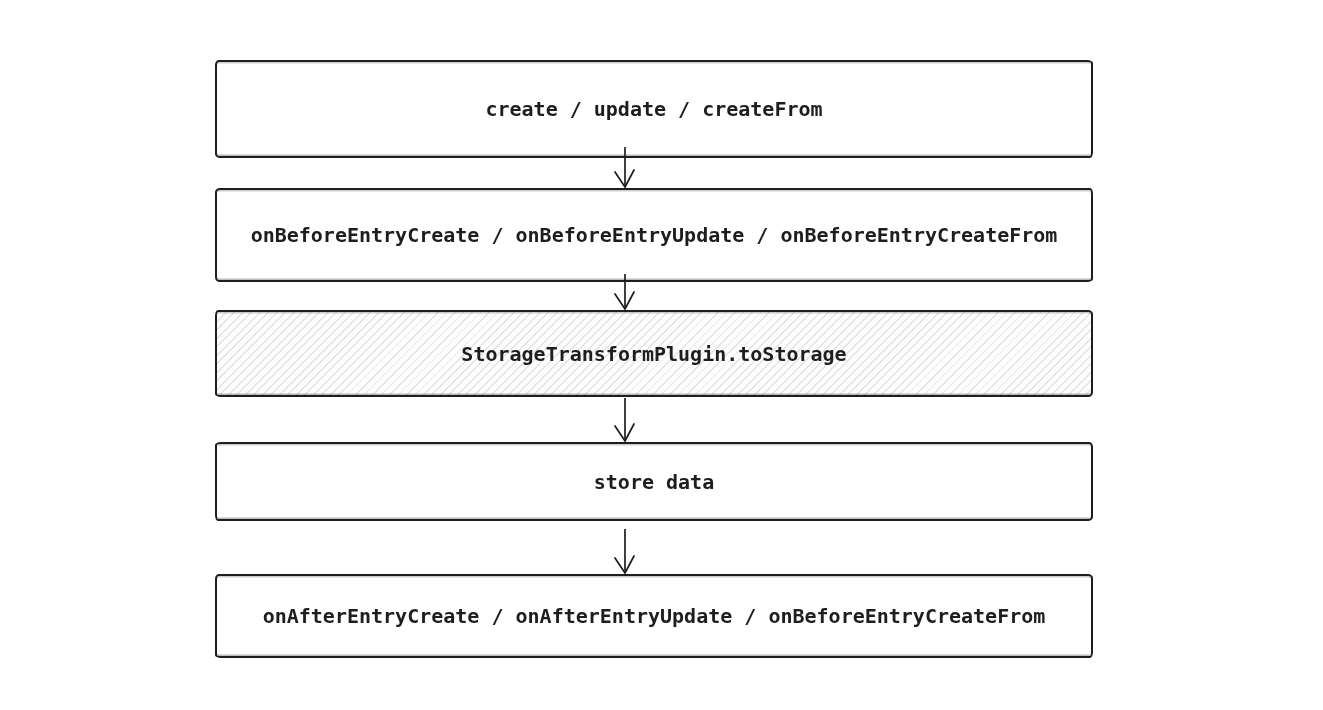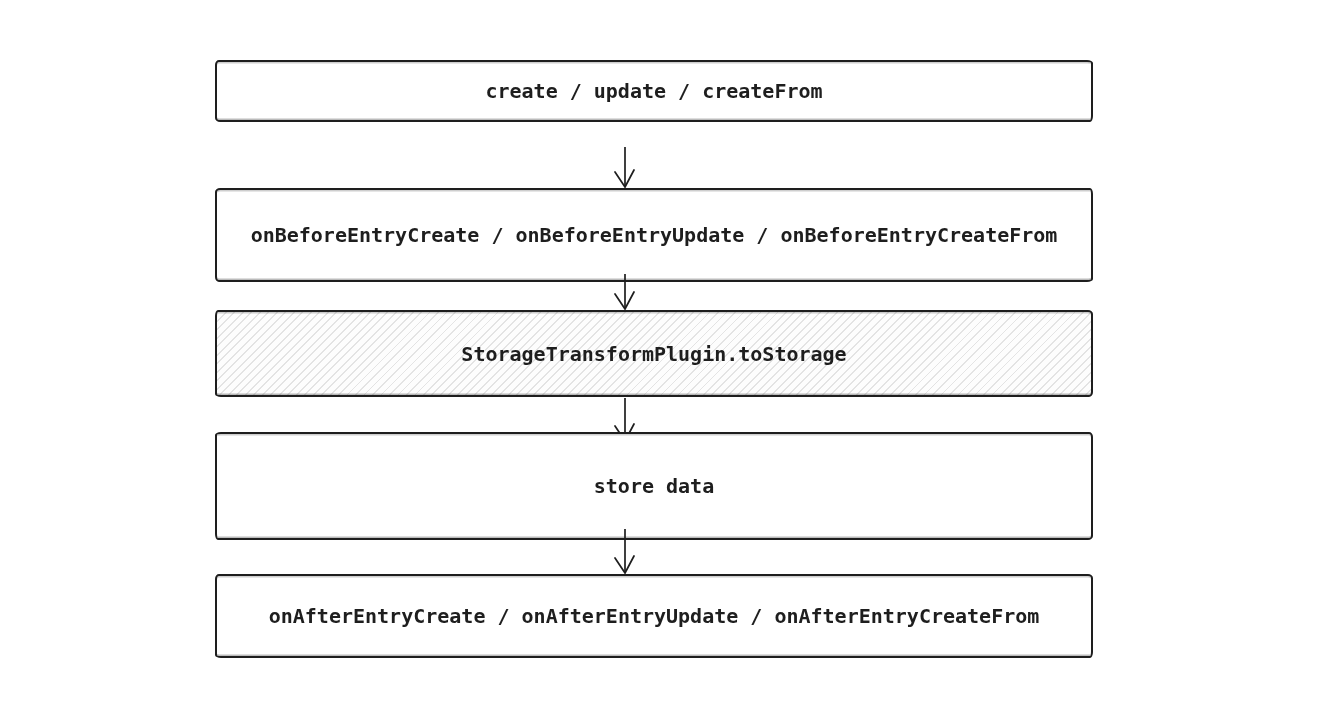--- a/index.html
+++ b/index.html
@@ -30,24 +30,24 @@
     box-shadow: inset 0 1.5px 0 rgba(30,30,30,0.22), inset 0 -1.5px 0 rgba(30,30,30,0.30);
   }
   .node .label {
     color: #1e1e1e;
     font-size: 20px;
     font-weight: 600;
     white-space: nowrap;
     letter-spacing: 0;
   }
   
-  .n1 { top: 60px;  height: 62px; border-radius: 4px 6px 3px 5px / 5px 3px 6px 4px; }
+  .n1 { top: 60px;  height: 98px; border-radius: 4px 6px 3px 5px / 5px 3px 6px 4px; }
   .n2 { top: 188px; height: 94px; border-radius: 5px 3px 6px 4px / 4px 6px 3px 5px; }
   .n3 { top: 310px; height: 87px; border-radius: 3px 5px 4px 6px / 6px 4px 5px 3px; }
-  .n4 { top: 432px; height: 108px; border-radius: 6px 4px 5px 3px / 3px 5px 4px 6px; }
+  .n4 { top: 442px; height: 79px; border-radius: 6px 4px 5px 3px / 3px 5px 4px 6px; }
   .n5 { top: 574px; height: 84px; border-radius: 4px 5px 3px 6px / 5px 4px 6px 3px; }
 
   .hatched {
     background-color: #fdfdfd;
     background-image: repeating-linear-gradient(
       135deg,
       rgba(30,30,30,0.115) 0px,
       rgba(30,30,30,0.115) 1.3px,
       transparent 1.3px,
       transparent 6px
@@ -115,16 +115,16 @@
   </div>
 
   <div class="arrow a4">
     <svg viewBox="0 0 30 45" preserveAspectRatio="none" aria-hidden="true">
       <line x1="15" y1="0" x2="15" y2="43.5"></line>
       <polyline points="5,29 15,44 24,27"></polyline>
     </svg>
   </div>
 
   <div class="node n5">
-    <span class="label">onAfterEntryCreate / onAfterEntryUpdate / onAfterEntryCreateFrom</span>
+    <span class="label">onAfterEntryCreate / onAfterEntryUpdate / onBeforeEntryCreateFrom</span>
   </div>
 
 </div>
 
 </body></html>

